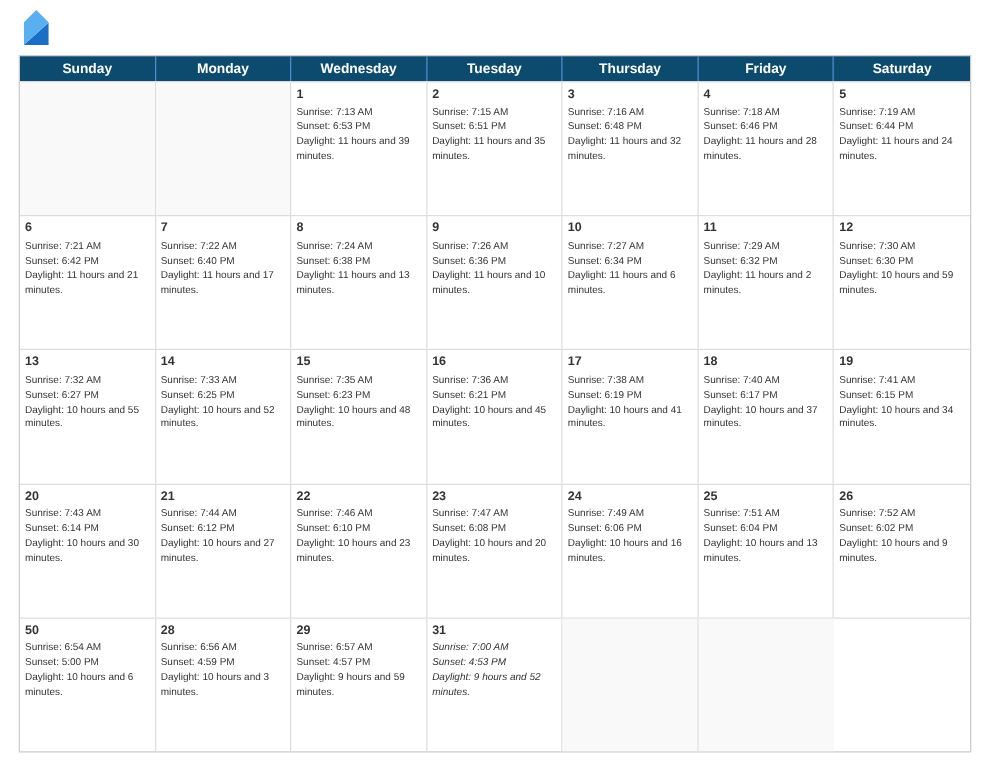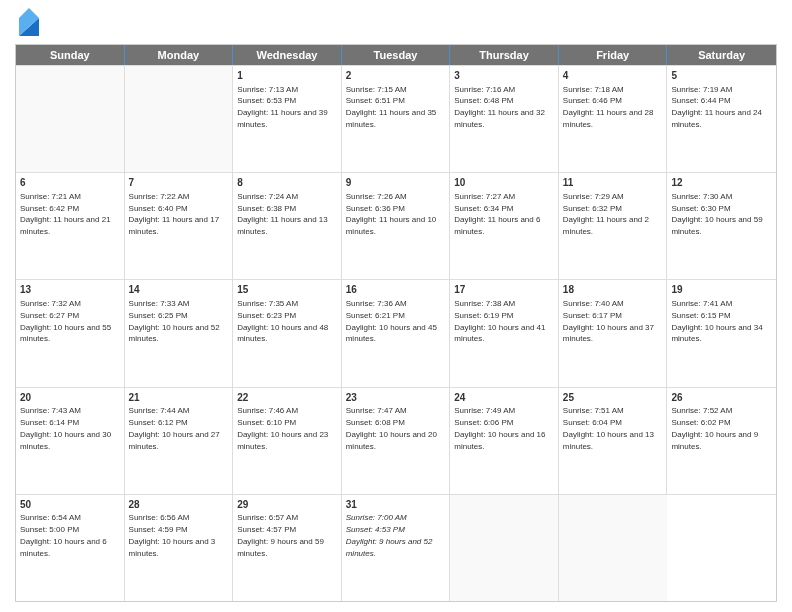--- a/index.html
+++ b/index.html
@@ -63,21 +63,21 @@
     }
     .calendar {
       flex: 1;
       display: flex;
       flex-direction: column;
       border: 1px solid #ccc;
     }
     .cal-header {
       display: grid;
       grid-template-columns: repeat(7, 1fr);
-      background: #737373;
+      background: #0c4a6e;
     }
     .cal-header-cell {
       color: #fff;
       font-size: 11px;
       font-weight: bold;
       text-align: center;
       padding: 4px 2px;
       border-right: 1px solid #4a8fd4;
     }
     .cal-header-cell:last-child { border-right: none; }

